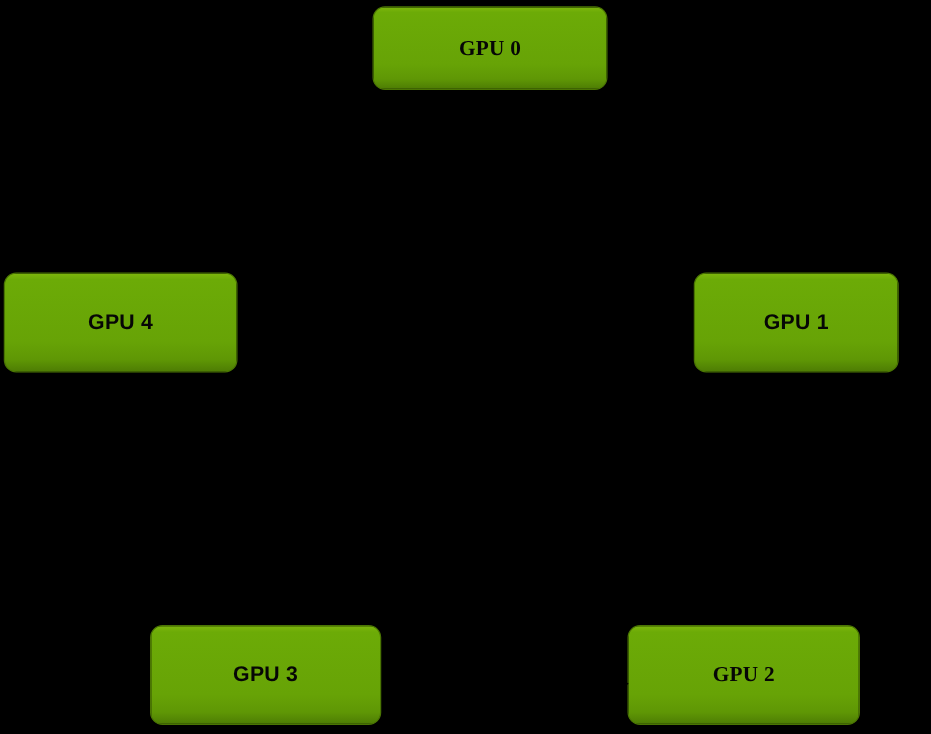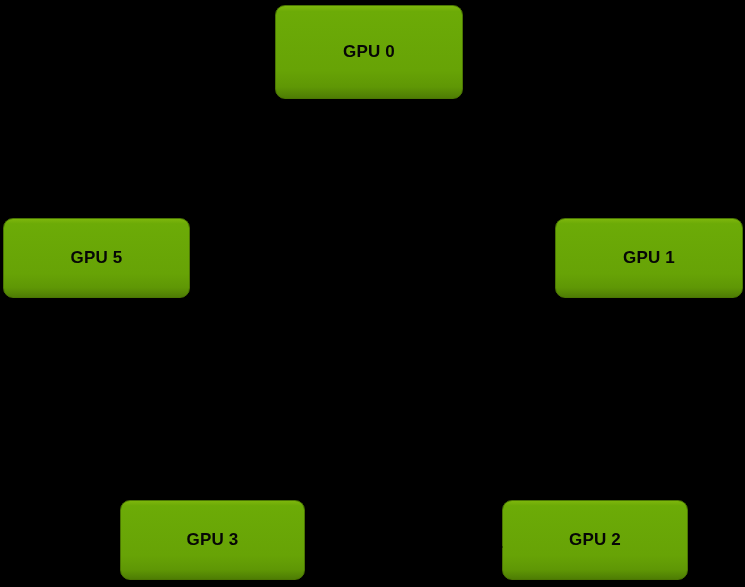--- a/index.html
+++ b/index.html
@@ -45,35 +45,35 @@
     border-bottom: 5px solid transparent;
     border-left: 8px solid #000000;
     z-index: 2;
   }
 </style>
 </head>
 <body>
 
 <div class="canvas">
 
-  <div class="gpu-node" style="left: 275px; top: 5px; width: 188px; height: 94px;">
+  <div class="gpu-node" style="left: 298px; top: 5px; width: 188px; height: 67px; font-family: Liberation Serif, serif;">
     <span class="gpu-label">GPU 0</span>
   </div>
 
-  <div class="gpu-node" style="left: 555px; top: 218px; width: 188px; height: 80px;">
+  <div class="gpu-node" style="left: 555px; top: 218px; width: 164px; height: 80px;">
     <span class="gpu-label">GPU 1</span>
   </div>
 
-  <div class="gpu-node" style="left: 502px; top: 500px; width: 186px; height: 80px;">
+  <div class="gpu-node" style="left: 502px; top: 500px; width: 186px; height: 80px; font-family: Liberation Serif, serif;">
     <span class="gpu-label">GPU 2</span>
   </div>
 
   <div class="gpu-node" style="left: 72px; top: 500px; width: 185px; height: 80px; margin-left: 48px;">
     <span class="gpu-label">GPU 3</span>
   </div>
 
   <div class="gpu-node" style="left: 3px; top: 218px; width: 187px; height: 80px;">
-    <span class="gpu-label">GPU 5</span>
+    <span class="gpu-label">GPU 4</span>
   </div>
 
   <div class="arrow-artifact" style="left: 495px; top: 542px;"></div>
 
 </div>
 
 </body></html>

